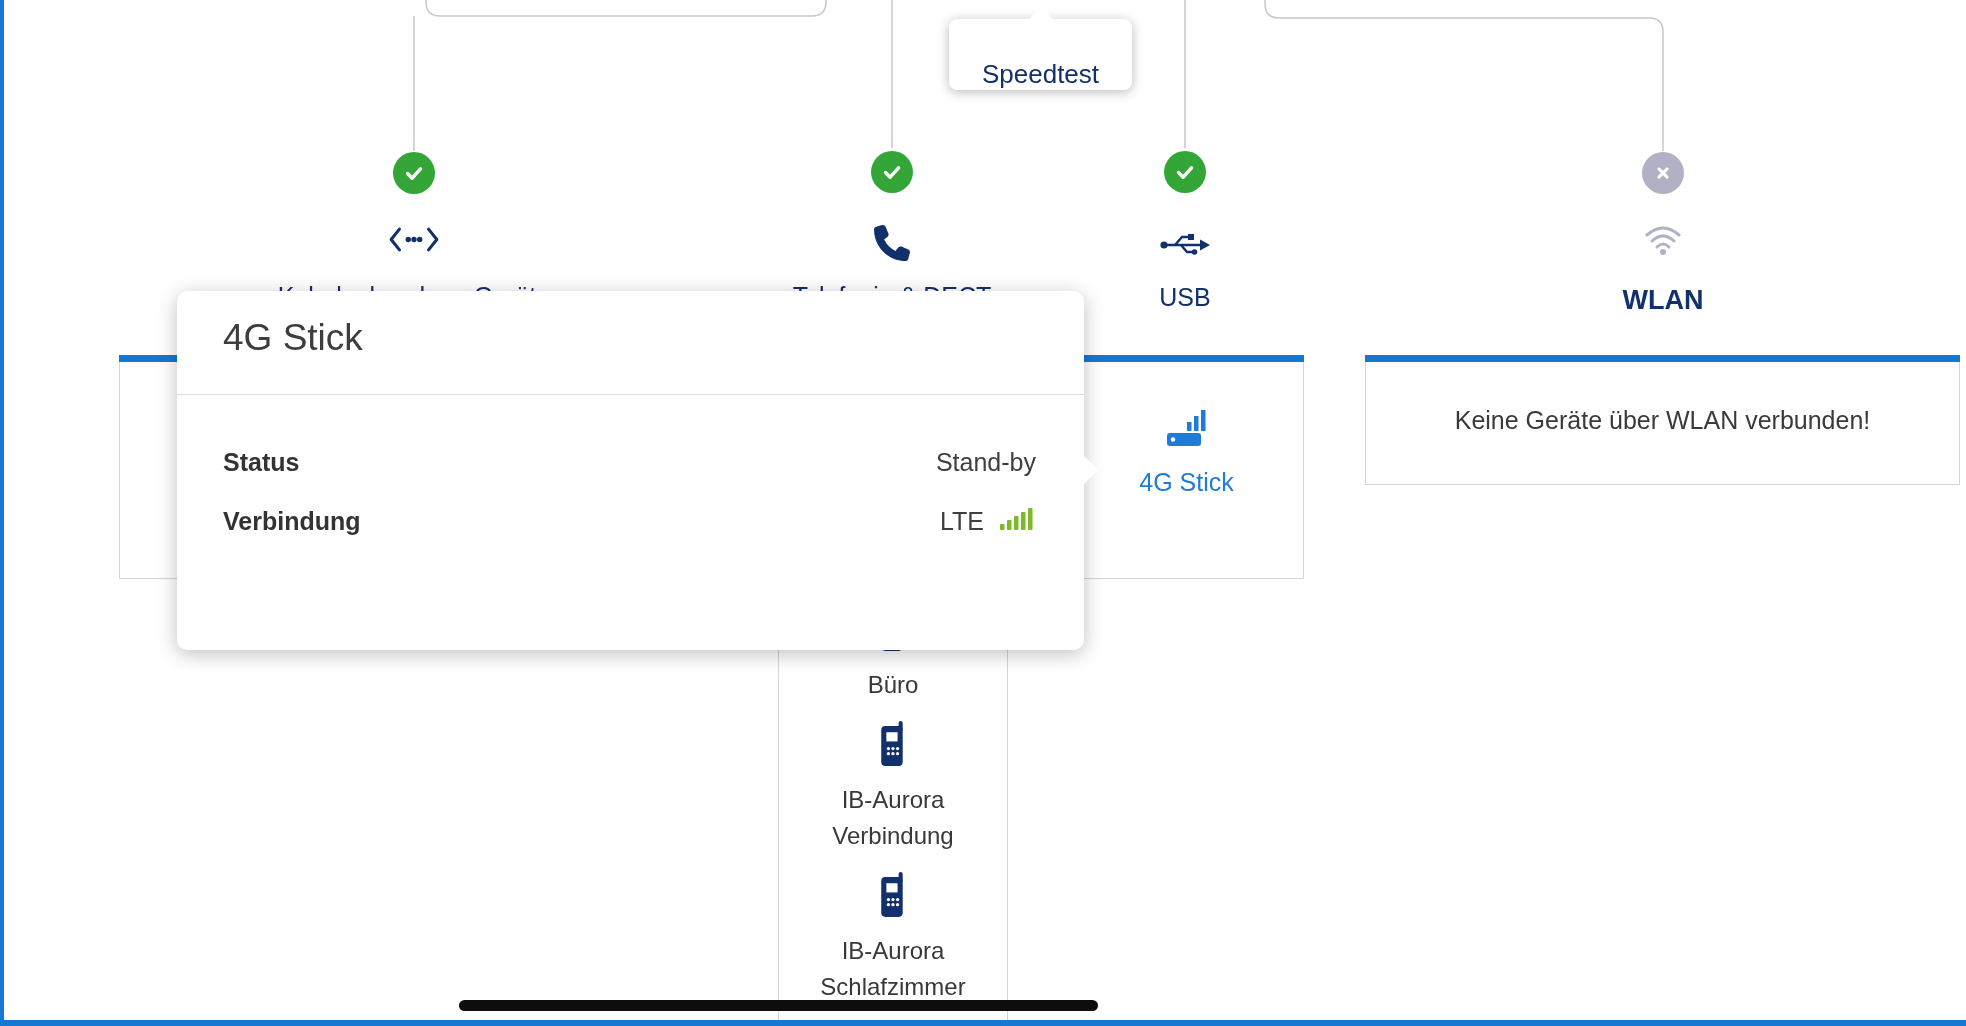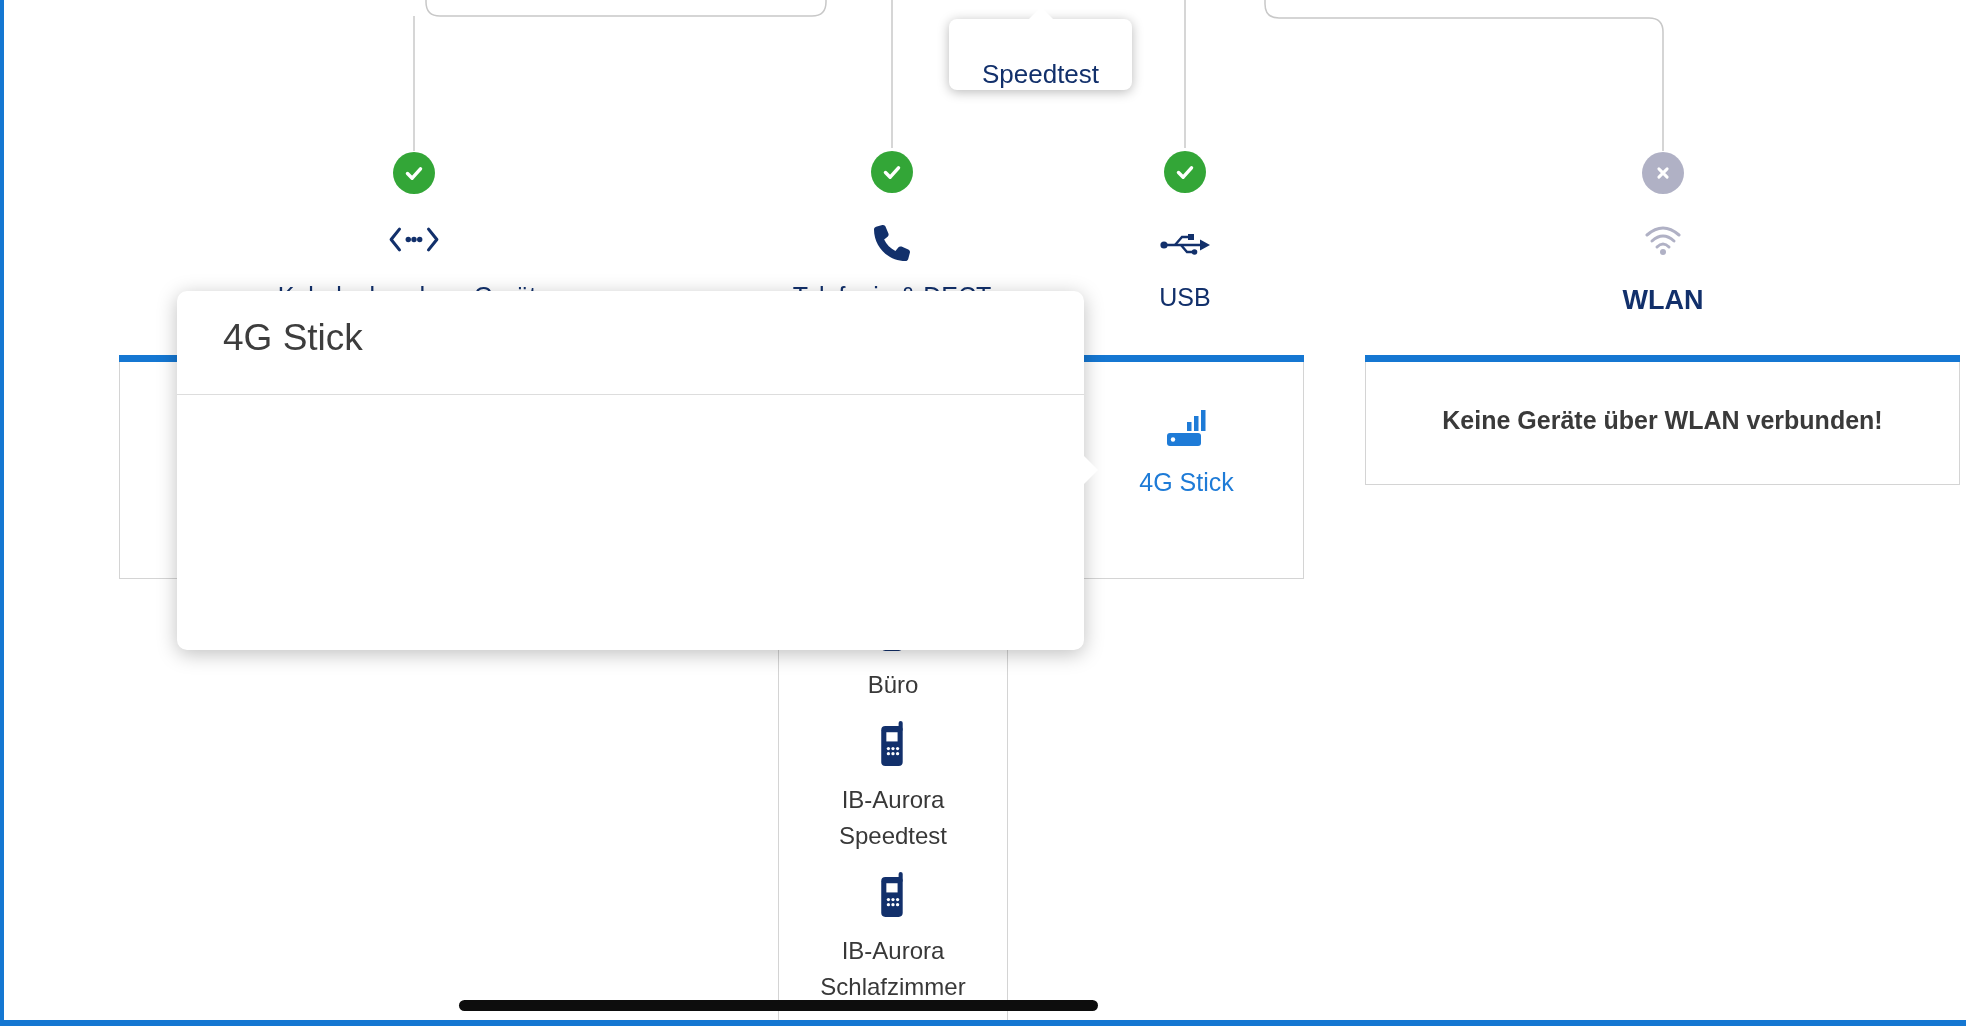--- a/index.html
+++ b/index.html
@@ -57,21 +57,21 @@
   .panel-usb{left:1069px;top:355px;width:233px;height:222px;}
   .panel-usb .inner{
     position:absolute;inset:0;display:flex;flex-direction:column;
     align-items:center;padding-top:50px;
   }
   .usb-device-label{margin-top:16px;font-size:25px;color:#1e7bd7;cursor:pointer;}
 
   .panel-wlan{left:1365px;top:355px;width:593px;height:128px;}
   .panel-wlan .inner{
     position:absolute;inset:0;display:flex;align-items:center;justify-content:center;
-    font-size:25px;color:#3a3a3a;font-weight:bold;
+    font-size:25px;color:#3a3a3a;
   }
 
   .panel-lan{left:119px;top:355px;width:600px;height:222px;}
 
   .panel-phone{left:778px;top:355px;width:228px;height:671px;border-bottom:none;}
   .phone-col{
     position:absolute;left:0;right:0;top:250px;
     display:flex;flex-direction:column;align-items:center;
   }
   .phone-col .device-icon{margin-bottom:10px;}
@@ -216,21 +216,21 @@
           <rect x="3" y="5" width="21" height="39" rx="4" fill="#12306b"></rect>
           <rect x="8" y="11" width="11" height="9" fill="#fff"></rect>
           <circle cx="10" cy="27" r="1.6" fill="#fff"></circle>
             <circle cx="14.5" cy="27" r="1.6" fill="#fff"></circle>
             <circle cx="19" cy="27" r="1.6" fill="#fff"></circle>
           <circle cx="10" cy="32" r="1.6" fill="#fff"></circle>
             <circle cx="14.5" cy="32" r="1.6" fill="#fff"></circle>
             <circle cx="19" cy="32" r="1.6" fill="#fff"></circle>
         </svg>
       </div>
-      <div class="device-name">IB-Aurora Speedtest</div>
+      <div class="device-name">IB-Aurora Verbindung</div>
       <div class="device-icon">
         <svg viewBox="0 0 30 46" width="31" height="47">
           <rect x="20" y="0" width="4" height="10" rx="2" fill="#12306b"></rect>
           <rect x="3" y="5" width="21" height="39" rx="4" fill="#12306b"></rect>
           <rect x="8" y="11" width="11" height="9" fill="#fff"></rect>
           <circle cx="10" cy="27" r="1.6" fill="#fff"></circle>
             <circle cx="14.5" cy="27" r="1.6" fill="#fff"></circle>
             <circle cx="19" cy="27" r="1.6" fill="#fff"></circle>
           <circle cx="10" cy="32" r="1.6" fill="#fff"></circle>
             <circle cx="14.5" cy="32" r="1.6" fill="#fff"></circle>
@@ -263,20 +263,41 @@
       <span>Keine Geräte über WLAN verbunden!</span>
     </div>
   </div>
 
   <div class="popup">
     <div class="popup-arrow"></div>
     <div class="popup-header">
       <div class="popup-title">4G Stick</div>
     </div>
     <div class="popup-body">
+      <div class="popup-row">
+        <span class="rlabel">Status</span>
+        <span class="rvalue">
+            <span>Stand-by</span>
+          </span>
+      </div>
+      <div class="popup-row">
+        <span class="rlabel">Verbindung</span>
+        <span class="rvalue">
+          <span>LTE</span>
+          <span>
+            <svg viewBox="0 0 36 24" width="36" height="24">
+              <rect x="0" y="18" width="4.5" height="6" rx="1" fill="#7db928"></rect>
+              <rect x="7" y="14" width="4.5" height="10" rx="1" fill="#7db928"></rect>
+              <rect x="14" y="10" width="4.5" height="14" rx="1" fill="#7db928"></rect>
+              <rect x="21" y="6" width="4.5" height="18" rx="1" fill="#7db928"></rect>
+              <rect x="28" y="2" width="4.5" height="22" rx="1" fill="#7db928"></rect>
+            </svg>
+          </span>
+        </span>
+      </div>
     </div>
   </div>
 
   <div class="hscrollbar"></div>
 
   <div class="edge-left"></div>
   <div class="edge-bottom"></div>
 
 </div>
 

